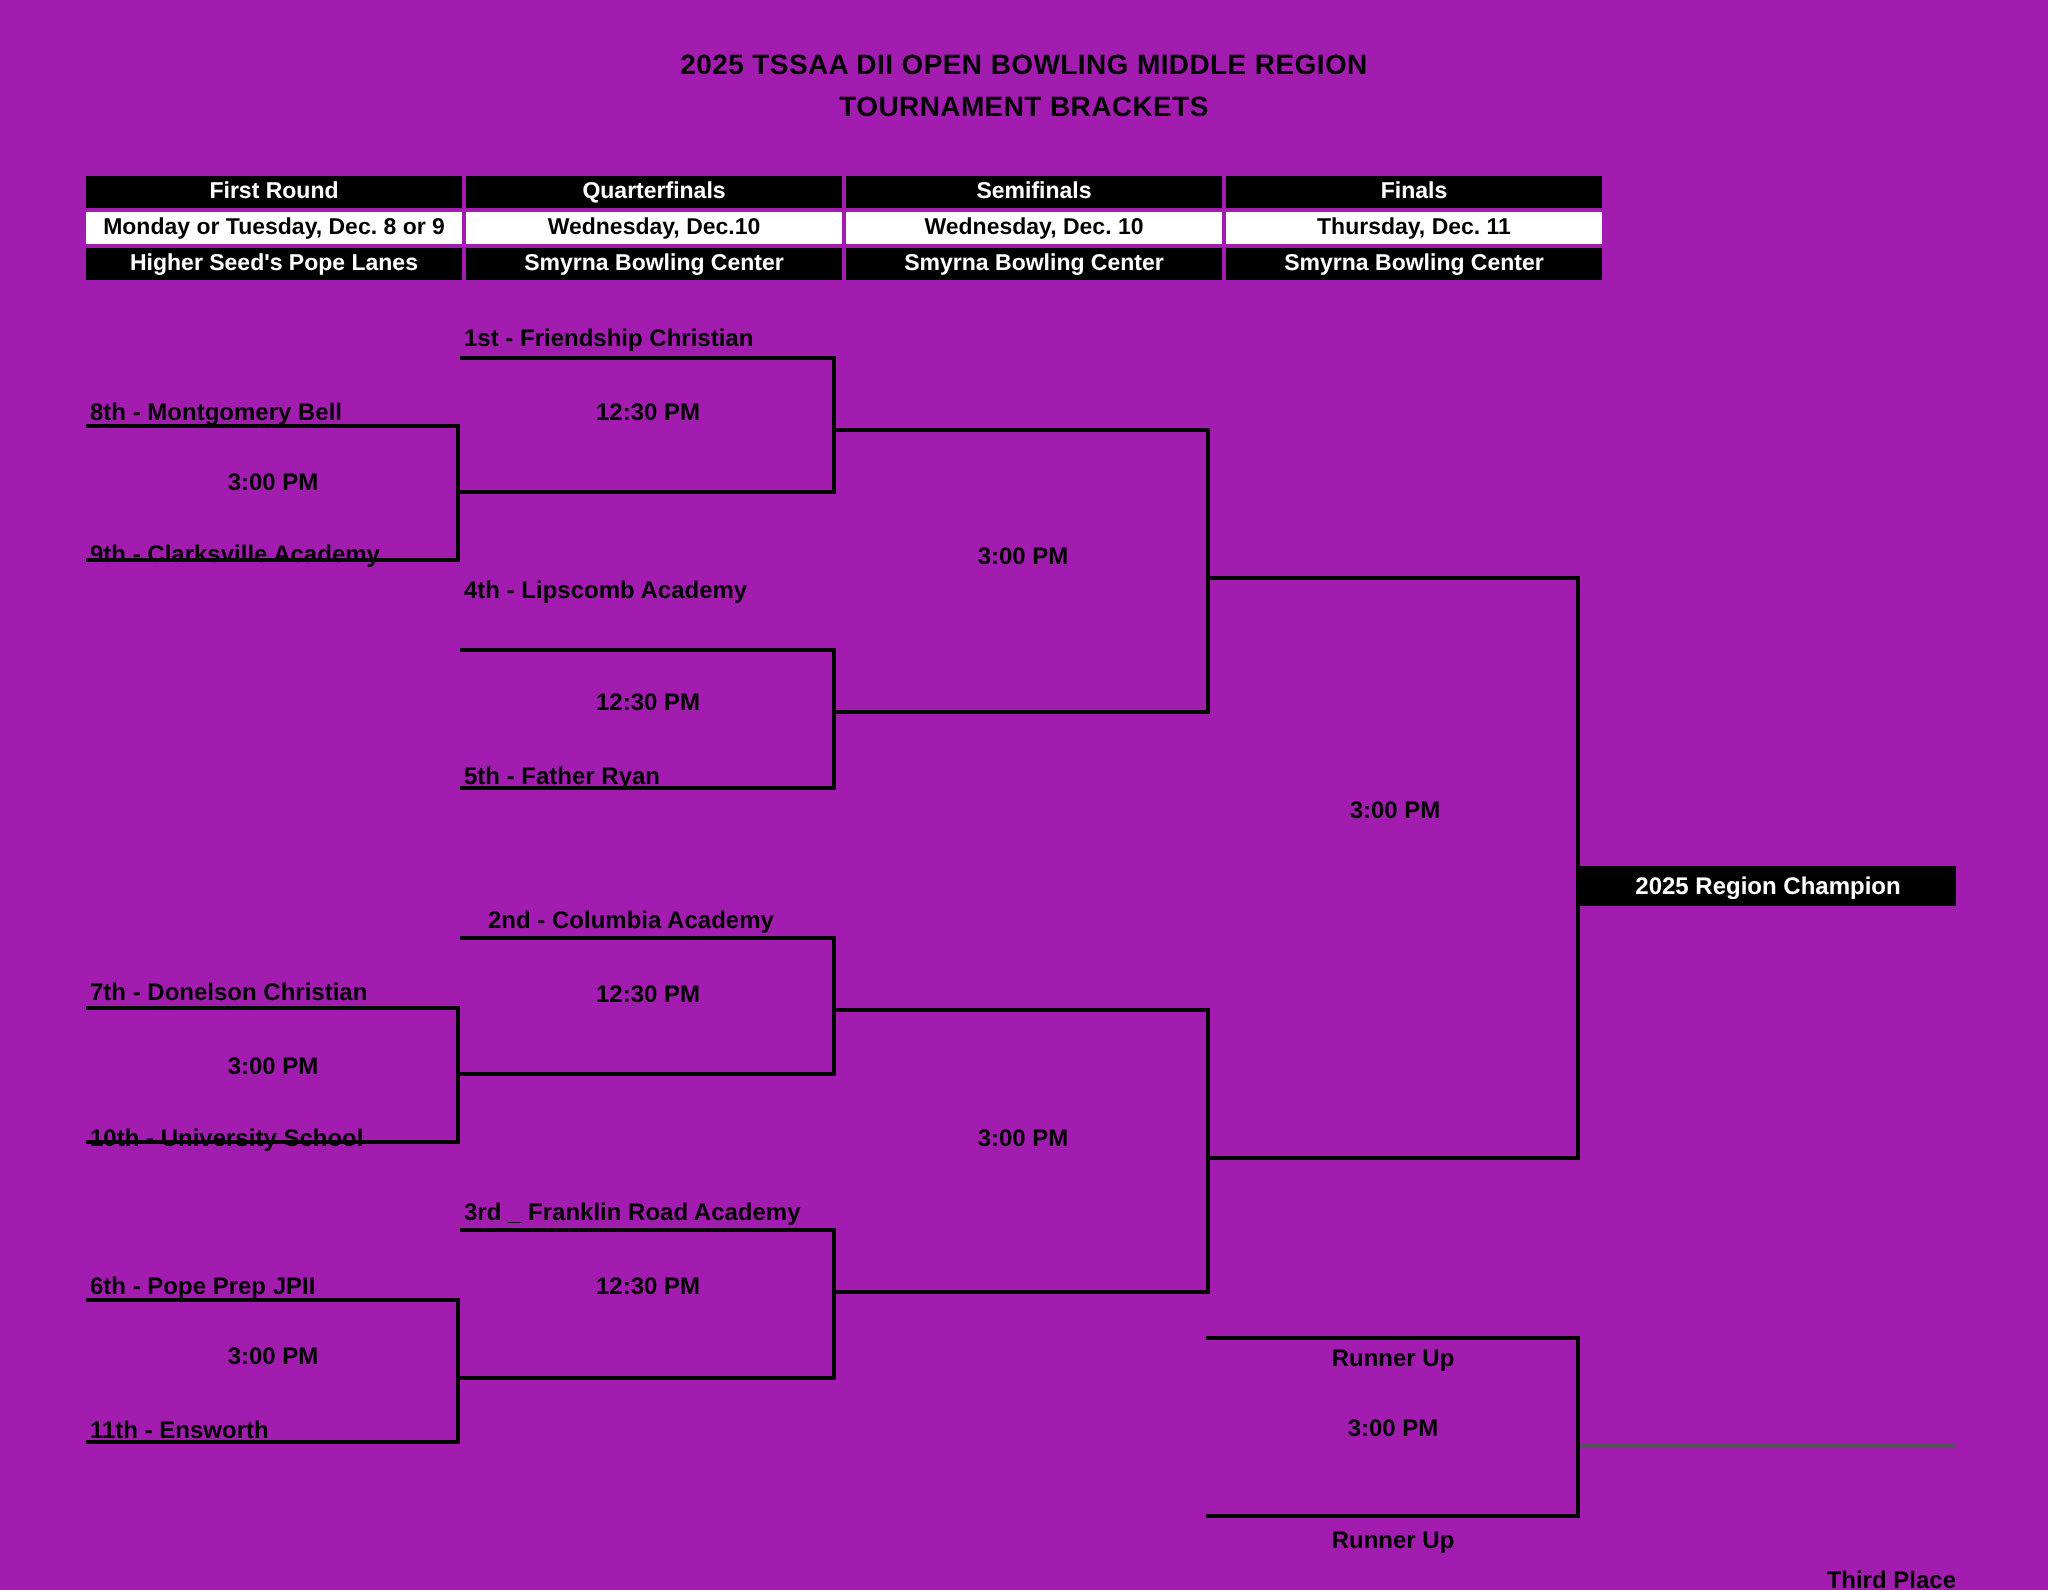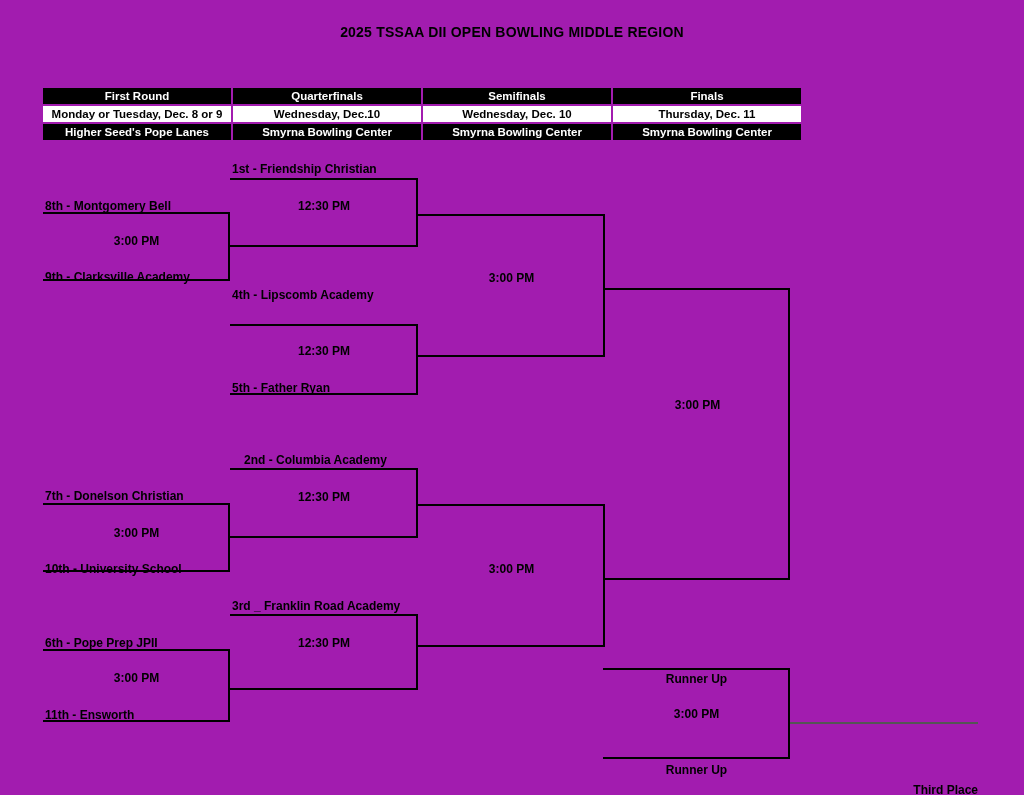--- a/index.html
+++ b/index.html
@@ -114,20 +114,21 @@
     white-space: nowrap;
   }
 </style>
 </head>
 <body>
 
 <div id="page">
 
   <div class="title-block">
     <div>2025 TSSAA DII OPEN BOWLING MIDDLE REGION</div>
+    <div>TOURNAMENT BRACKETS</div>
   </div>
 
   <div class="sched">
     <div class="sched-col">
       <div class="sched-cell dark">First Round</div>
       <div class="sched-cell light">Monday or Tuesday, Dec. 8 or 9</div>
       <div class="sched-cell dark">Higher Seed's Pope Lanes</div>
     </div>
     <div class="sched-col">
       <div class="sched-cell dark">Quarterfinals</div>
@@ -164,20 +165,21 @@
   <div class="lbl" style="left:232px; top:288px;">4th - Lipscomb Academy</div>
 
   <div class="bk" style="left:230px; top:324px; width:188px; height:71px;"></div>
   <div class="time center-time" style="left:230px; top:344px; width:188px;">12:30 PM</div>
 
   <div class="lbl" style="left:232px; top:381px;">5th - Father Ryan</div>
 
   <div class="bk" style="left:605px; top:288px; width:185px; height:292px;"></div>
   <div class="time center-time" style="left:605px; top:398px; width:185px;">3:00 PM</div>
 
+  <div class="champ-box" style="left:790px; top:433px; width:188px;">2025 Region Champion</div>
 
   <div class="lbl" style="left:232px; top:453px;margin-left:12px;">2nd  - Columbia Academy</div>
 
   <div class="bk" style="left:230px; top:468px; width:188px; height:70px;"></div>
   <div class="time center-time" style="left:230px; top:490px; width:188px;">12:30 PM</div>
 
   <div class="lbl" style="left:45px; top:489px;">7th - Donelson Christian</div>
 
   <div class="bk" style="left:43px; top:503px; width:187px; height:69px;"></div>
   <div class="time center-time" style="left:43px; top:526px; width:187px;">3:00 PM</div>

